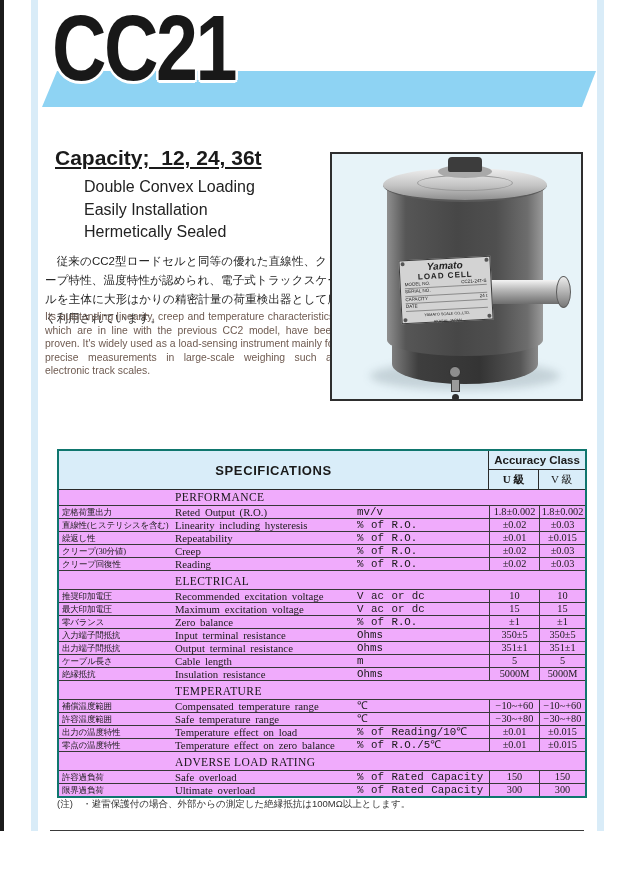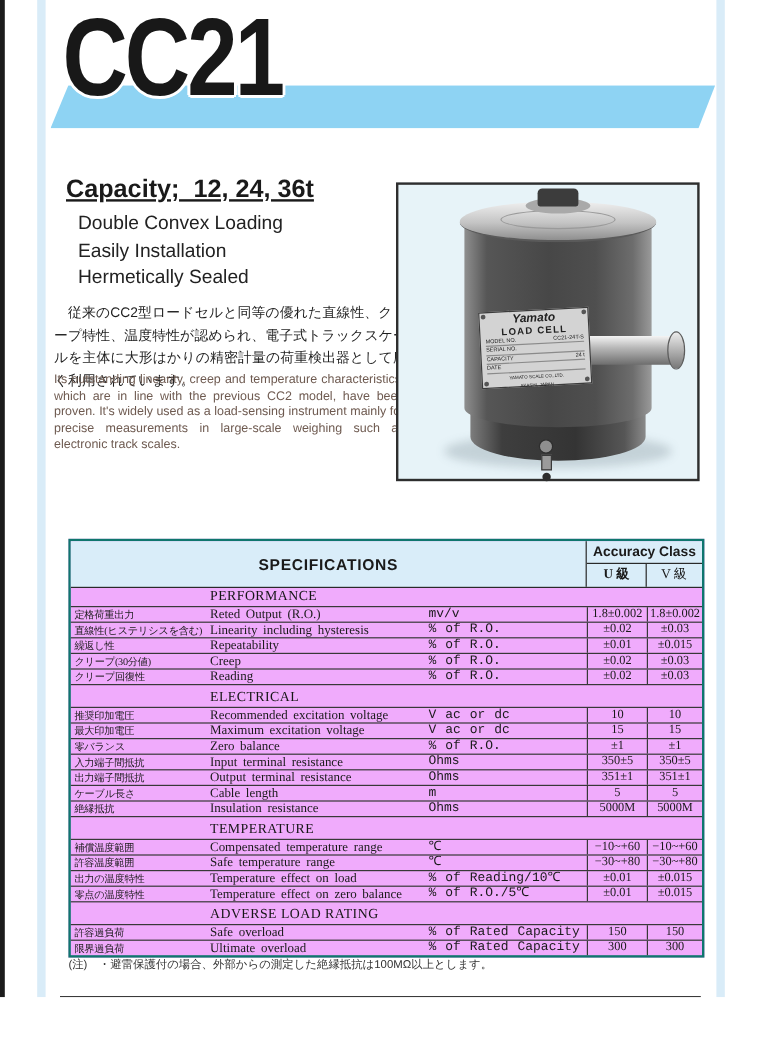--- a/index.html
+++ b/index.html
@@ -12,21 +12,21 @@
   .rule-right{position:absolute;left:597px;top:0;width:7px;height:869px;background:#d9ecf8;}
   
   .band{position:absolute;left:42px;top:71px;width:554px;height:36px;background:#8ed3f3;
         clip-path:polygon(15px 0,554px 0,540px 36px,0 36px);}
   .big-title{position:absolute;left:52px;top:2px;font-size:92px;line-height:92px;font-weight:bold;
         letter-spacing:-3px;transform:scaleX(0.82);transform-origin:left top;color:#181818;
         text-shadow:-3px 0 0 #fff,3px 0 0 #fff,0 -3px 0 #fff,0 3px 0 #fff,
                     -2px -2px 0 #fff,2px -2px 0 #fff,-2px 2px 0 #fff,2px 2px 0 #fff;}
   
   .capacity{position:absolute;left:55px;top:146px;font-size:21px;font-weight:bold;white-space:pre;text-decoration:underline;}
-  .features{position:absolute;left:65px;top:176px;font-size:16px;line-height:22.5px;color:#222;}
+  .features{position:absolute;left:84px;top:176px;font-size:16px;line-height:22.5px;color:#222;}
   .jp-para{position:absolute;left:45px;top:252px;width:294px;font-size:11.5px;line-height:19px;
         color:#1e1e1e;text-align:justify;font-family:"Liberation Sans",sans-serif;}
   .en-para{position:absolute;left:45px;top:310px;width:292px;font-size:10.4px;line-height:13.5px;
         color:#6e5a50;text-align:justify;}
   
   .photo{position:absolute;left:330px;top:152px;width:253px;height:249px;background:#e7f3f8;
         border:2px solid #2e2e2e;box-sizing:border-box;}
   .photo *{position:absolute;box-sizing:border-box;}
   .lc-shadow{left:38px;top:208px;width:190px;height:28px;background:rgba(40,60,70,.18);
         border-radius:50%;filter:blur(4px);}

